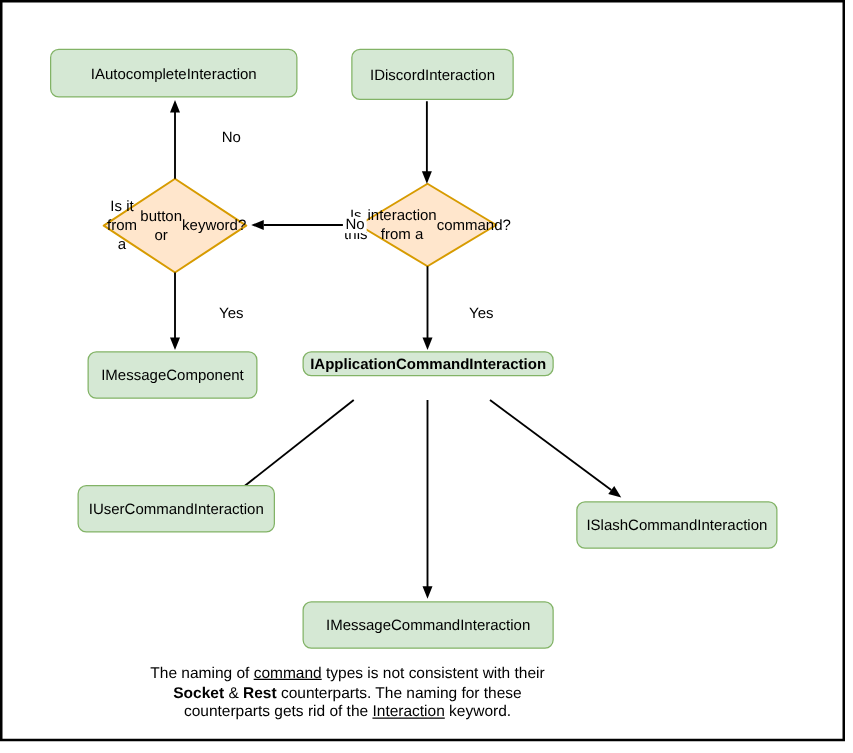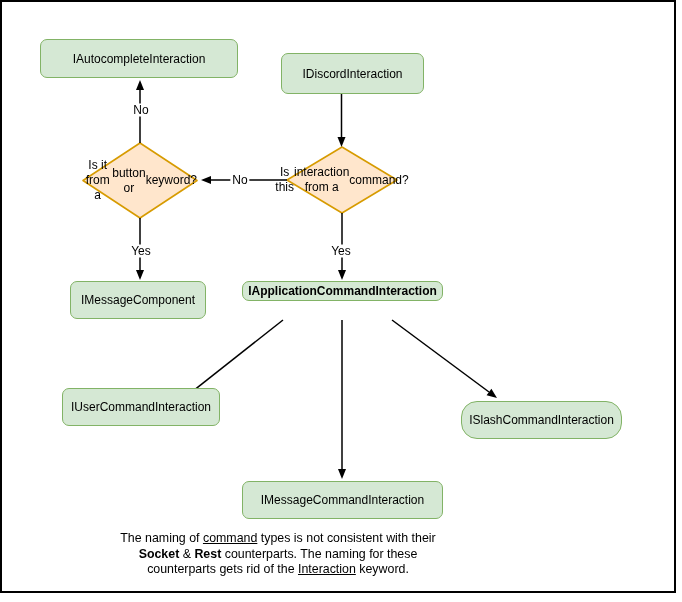--- a/index.html
+++ b/index.html
@@ -31,21 +31,21 @@
     position:absolute;display:flex;align-items:center;justify-content:center;
     background:var(--node-fill);border:1px solid var(--node-border);border-radius:7px;
     font-size:12px;text-align:center;line-height:14px;
   }
   .decision-text{
     position:absolute;display:flex;flex-direction:row;align-items:center;justify-content:center;
     font-size:12px;line-height:15px;text-align:center;
   }
   .edge-label{
     position:absolute;transform:translate(-50%,-50%);
-    background:var(--canvas-bg);padding:0 2px;font-size:12px;line-height:13px;
+    background:var(--canvas-bg);padding:0 2px;font-size:12px;line-height:13px;margin-left:44px;
   }
   .note{
     position:absolute;left:0;top:531px;width:556px;
     text-align:center;font-size:12.4px;line-height:15.5px;
   }
   .note .u{text-decoration:underline;}
   .note .b{font-weight:bold;}
 </style>
 </head>
 <body>
@@ -77,29 +77,29 @@
 
     <line class="edge" x1="342" y1="320" x2="342" y2="470"></line>
     <polygon class="head" points="342,479 338,469 346,469"></polygon>
 
     <line class="edge" x1="392" y1="320" x2="489" y2="392"></line>
     <polygon class="head" points="497,398 486.6,395.2 491.4,388.8"></polygon>
   </svg>
 
   <div class="node" style="left:40px;top:39px;width:198px;height:39px;">IAutocompleteInteraction</div>
 
-  <div class="node" style="left:281px;top:53px;width:143px;height:41px;">IDiscordInteraction</div>
+  <div class="node" style="left:281px;top:39px;width:130px;height:41px;">IDiscordInteraction</div>
 
   <div class="node" style="left:70px;top:281px;width:136px;height:38px;">IMessageComponent</div>
 
   <div class="node" style="left:242px;top:281px;width:201px;height:20px;font-weight:bold;">IApplicationCommandInteraction</div>
 
   <div class="node" style="left:62px;top:388px;width:158px;height:38px;">IUserCommandInteraction</div>
 
-  <div class="node" style="left:461px;top:401px;width:161px;height:38px;border-radius:16px;">ISlashCommandInteraction</div>
+  <div class="node" style="left:461px;top:401px;width:161px;height:38px;">ISlashCommandInteraction</div>
 
   <div class="node" style="left:242px;top:481px;width:201px;height:38px;">IMessageCommandInteraction</div>
 
   <div class="decision-text" style="left:83px;top:143px;width:114px;height:75px;">
     <span>Is it from a</span>
     <span>button or</span>
     <span>keyword?</span>
   </div>
 
   <div class="decision-text" style="left:287px;top:147px;width:110px;height:66px;">

